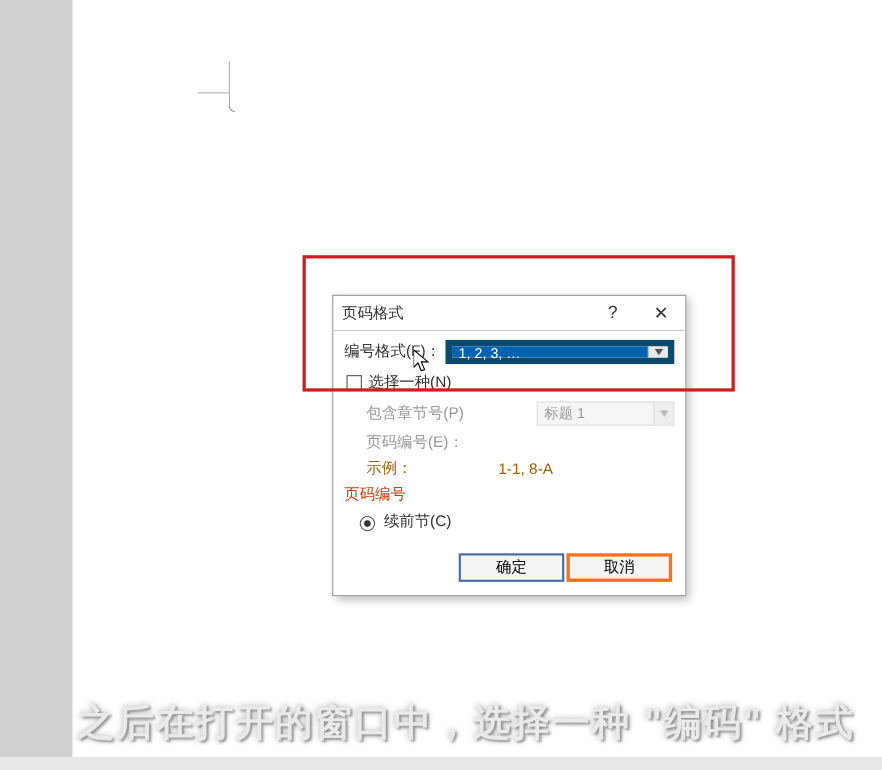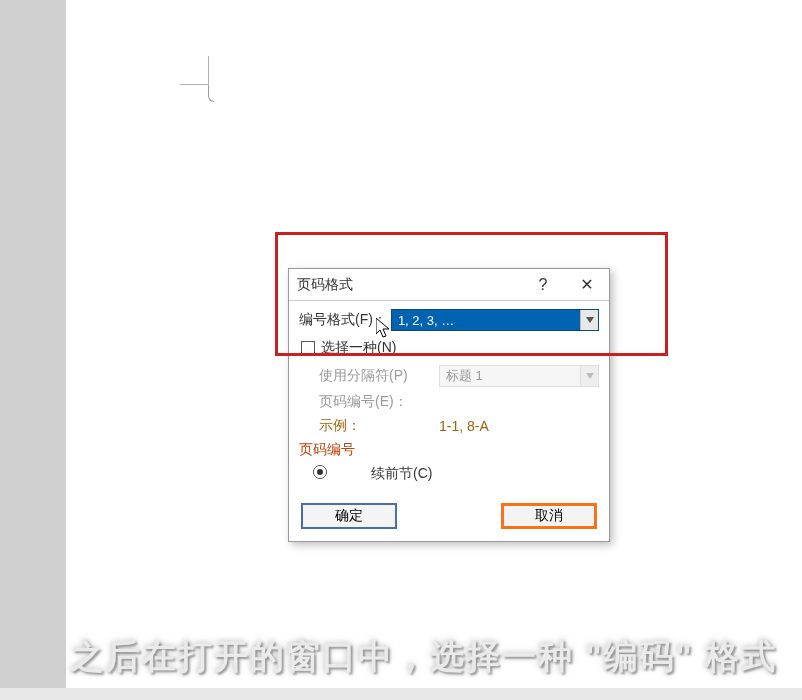--- a/index.html
+++ b/index.html
@@ -65,21 +65,21 @@
       left: 275px;
       top: 232px;
       width: 393px;
       height: 124px;
       border: 3px solid #cc2020;
       pointer-events: none;
       z-index: 50;
     }
     .dialog {
       position: absolute;
-      left: 288px;
+      left: 302px;
       top: 268px;
       width: 322px;
       background: #ffffff;
       border: 1px solid #999;
       box-shadow: 3px 3px 8px rgba(0,0,0,0.25);
       z-index: 40;
     }
     .dialog-titlebar {
       display: flex;
       align-items: center;
@@ -116,21 +116,21 @@
       display: flex;
       align-items: center;
       margin-bottom: 8px;
     }
     .row-label {
       flex-shrink: 0;
     }
     .format-dropdown {
       flex: 1;
       height: 22px;
-      border: 1px solid #0c4a6e;
+      border: 6px solid #0c4a6e;
       display: flex;
       align-items: center;
       position: relative;
       margin-left: 4px;
     }
     .format-selected {
       flex: 1;
       background: #0063b1;
       color: #fff;
       font-size: 13px;
@@ -180,20 +180,21 @@
       flex: 1;
       height: 22px;
       border: 1px solid #ddd;
       background: #f6f6f6;
       color: #999;
       display: flex;
       align-items: center;
       padding-left: 6px;
       font-size: 13px;
       position: relative;
+      margin-left: 35px;
     }
     .disabled-select .dd-arrow {
       position: absolute;
       right: 0; top: 0;
       width: 18px; height: 100%;
       background: #eee;
       border-left: 1px solid #ddd;
       display: flex; align-items: center; justify-content: center;
     }
     .example-row {
@@ -204,23 +205,22 @@
     }
     .example-label { width: 120px; }
     .section-label {
       font-size: 14px;
       margin: 6px 0 6px 0;
       color: #c2410c;
     }
     .radio-block { padding-left: 14px; }
     .radio-row {
       display: flex;
-      align-items: flex-start;
+      align-items: flex-end;
       margin-bottom: 8px;
-      gap: 36px;
     }
     .radio {
       width: 14px;
       height: 14px;
       border: 1px solid #555;
       border-radius: 50%;
       margin-right: 8px;
       display: flex;
       align-items: center;
       justify-content: center;
@@ -252,22 +252,22 @@
     .spin-btns div {
       flex: 1;
       display: flex;
       align-items: center;
       justify-content: center;
       background: #eee;
     }
     .spin-btns div:first-child { border-bottom: 1px solid #aaa; }
     .dialog-footer {
       display: flex;
-      justify-content: space-between;
-      gap: 30px;
+      justify-content: flex-end;
+      gap: 2px;
       padding: 10px 12px 12px 12px;
     }
     .dialog-btn {
       width: 96px;
       height: 26px;
       border: 3px solid #f97316;
       background: #f4f4f4;
       font-size: 14px;
       display: flex;
       align-items: center;
@@ -345,21 +345,21 @@
       </div>
     </div>
 
     <div class="checkbox-row">
       <div class="checkbox"></div>
       <span>选择一种(N)</span>
     </div>
 
     <div class="indent-block">
       <div class="indent-row">
-        <span class="indent-label">使用分隔符(P)</span>
+        <span class="indent-label">包含章节号(P)</span>
         <div class="disabled-select">
           <span>标题 1</span>
           <div class="dd-arrow">
             <svg width="8" height="6" viewBox="0 0 8 6">
                 <path d="M0 0 L8 0 L4 6 Z" fill="#bbb"></path>
               </svg>
           </div>
         </div>
       </div>
       <div class="indent-row">

